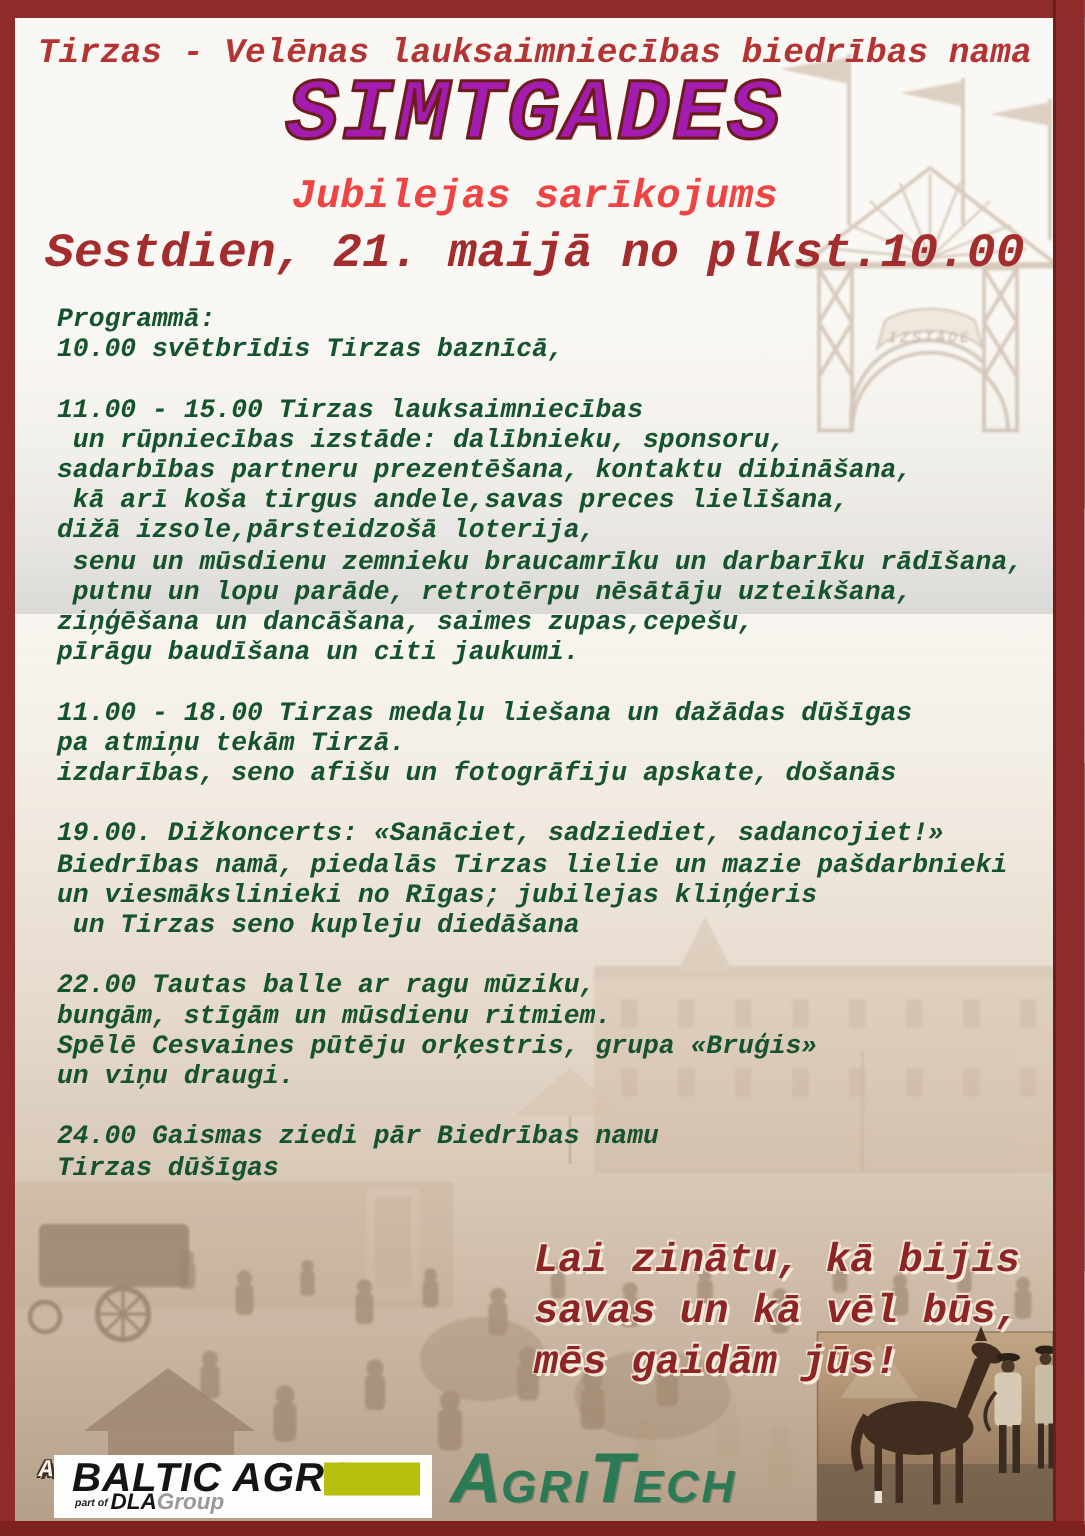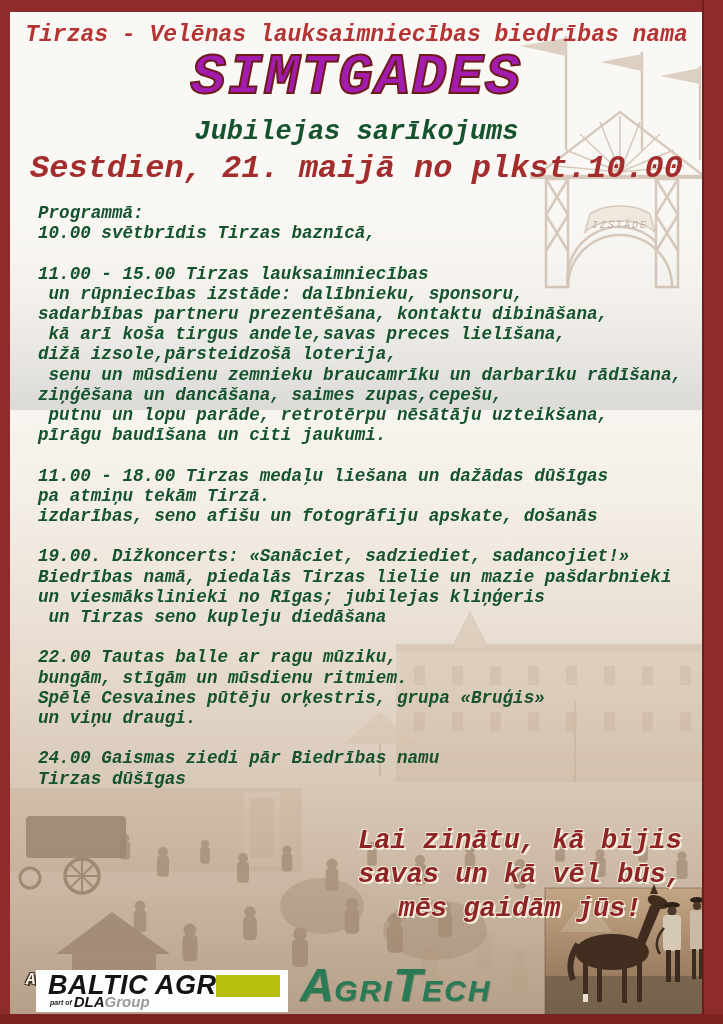--- a/index.html
+++ b/index.html
@@ -15,28 +15,28 @@
   .frame-left{top:0;left:0;bottom:0;width:10px;}
   .frame-right{top:0;right:0;bottom:0;width:19px;border-left:2px solid #6e1d1d;}
   .frame-bottom{left:0;right:0;bottom:0;height:10px;background:#7d2121;}
   
   .bg{position:absolute;top:0;left:0;width:723px;height:1024px;z-index:1;}
   
   .header{position:absolute;top:22px;left:14px;right:24px;text-align:center;z-index:5;font-weight:bold;}
   .header-line1{font-size:23px;color:#b43434;white-space:nowrap;}
   .title{font-size:58px;line-height:60px;margin-top:0px;color:#a21caf;letter-spacing:2px;
          -webkit-text-stroke:2px #6e1b1b; text-shadow:1px 1px 0 #caa;}
-  .subtitle{font-size:27px;color:#14532d;margin-top:9px;}
+  .subtitle{font-size:27px;color:#ef4444;margin-top:9px;}
   .datetime{font-size:32px;color:#a32c2c;margin-top:3px;}
   
   .program{position:absolute;top:203px;left:38px;z-index:5;font-weight:bold;color:#14532d;
            font-size:17.6px;line-height:20.2px;}
   .program-line{white-space:pre;}
   
-  .closing{position:absolute;top:824px;left:340px;width:360px;z-index:5;text-align:center;
+  .closing{position:absolute;top:824px;left:356px;width:360px;z-index:5;
            font-weight:bold;font-size:27px;line-height:34px;color:#8e2525;
            text-shadow:2px 2px 0 rgba(248,239,226,.95),-1px -1px 0 rgba(248,239,226,.7),
                        1px -1px 0 rgba(248,239,226,.6),-1px 1px 0 rgba(248,239,226,.6);}
   
   .sponsor-label{position:absolute;left:26px;top:971px;z-index:6;font-weight:bold;font-size:16px;
            color:#f7f2e9;letter-spacing:1px;white-space:nowrap;
            text-shadow:2px 2px 0 #3e2e24,-1px -1px 0 #3e2e24,1px -1px 0 #3e2e24,-1px 1px 0 #3e2e24;}
   .baltic-box{position:absolute;left:36px;top:970px;width:252px;height:42px;background:#fdfdfb;z-index:6;}
   .baltic-name{position:absolute;left:12px;top:0px;font-family:"Liberation Sans",sans-serif;
            font-weight:bold;font-size:27px;letter-spacing:0.5px;color:#141414;white-space:nowrap;}
@@ -255,22 +255,22 @@
   <div class="program">
       <div class="program-line">Programmā:</div>
       <div class="program-line">10.00 svētbrīdis Tirzas baznīcā,</div>
       <div class="program-line">&nbsp;</div>
       <div class="program-line">11.00 - 15.00 Tirzas lauksaimniecības</div>
       <div class="program-line"> un rūpniecības izstāde: dalībnieku, sponsoru,</div>
       <div class="program-line">sadarbības partneru prezentēšana, kontaktu dibināšana,</div>
       <div class="program-line"> kā arī koša tirgus andele,savas preces lielīšana,</div>
       <div class="program-line">dižā izsole,pārsteidzošā loterija,</div>
       <div class="program-line"> senu un mūsdienu zemnieku braucamrīku un darbarīku rādīšana,</div>
+      <div class="program-line"> putnu un lopu parāde, retrotērpu nēsātāju uzteikšana,</div>
       <div class="program-line">ziņģēšana un dancāšana, saimes zupas,cepešu,</div>
-      <div class="program-line"> putnu un lopu parāde, retrotērpu nēsātāju uzteikšana,</div>
       <div class="program-line">pīrāgu baudīšana un citi jaukumi.</div>
       <div class="program-line">&nbsp;</div>
       <div class="program-line">11.00 - 18.00 Tirzas medaļu liešana un dažādas dūšīgas</div>
       <div class="program-line">pa atmiņu tekām Tirzā.</div>
       <div class="program-line">izdarības, seno afišu un fotogrāfiju apskate, došanās</div>
       <div class="program-line">&nbsp;</div>
       <div class="program-line">19.00. Dižkoncerts: «Sanāciet, sadziediet, sadancojiet!»</div>
       <div class="program-line">Biedrības namā, piedalās Tirzas lielie un mazie pašdarbnieki</div>
       <div class="program-line">un viesmākslinieki no Rīgas; jubilejas kliņģeris</div>
       <div class="program-line"> un Tirzas seno kupleju diedāšana</div>

